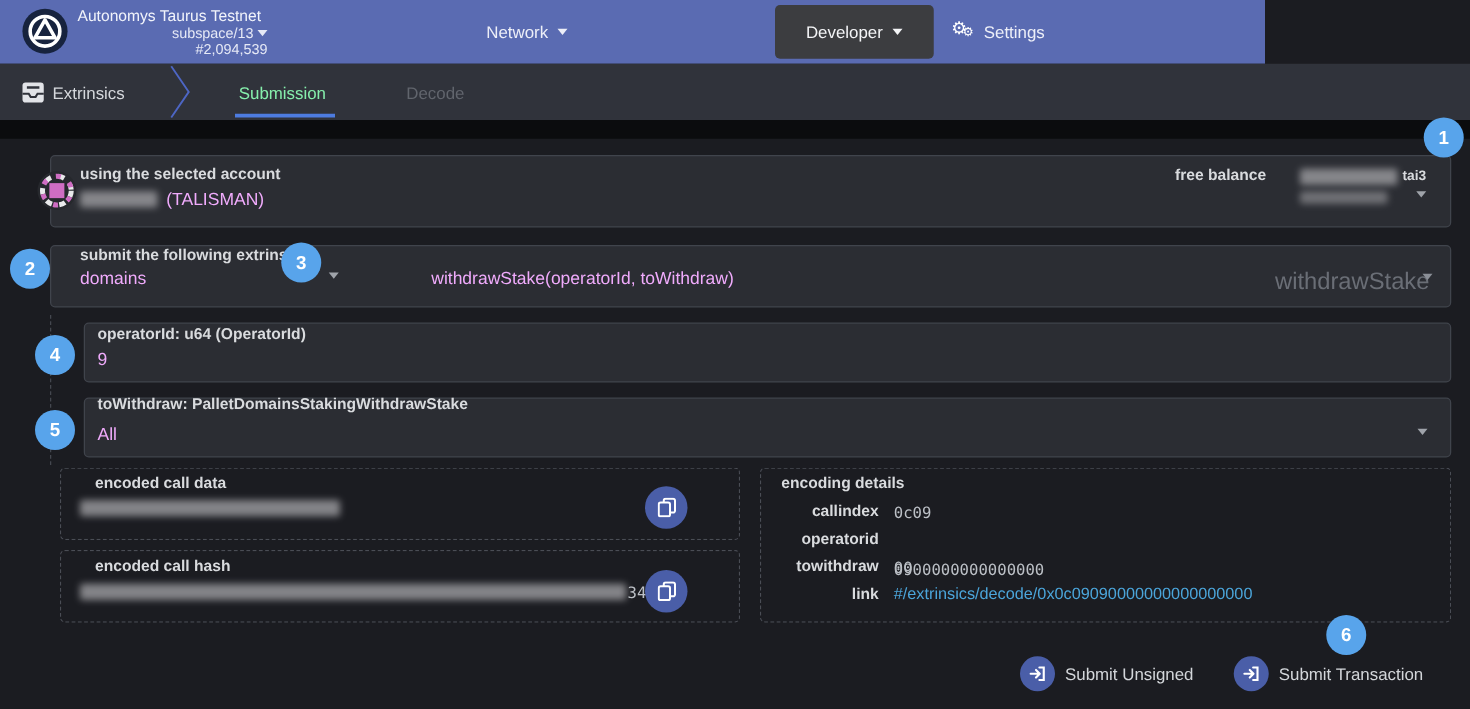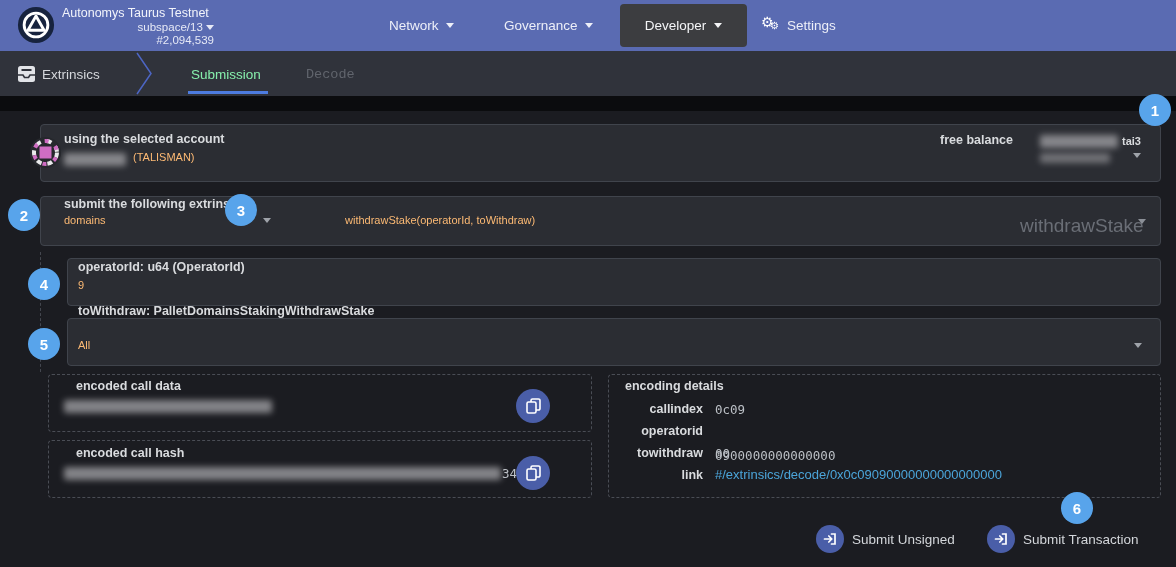--- a/index.html
+++ b/index.html
@@ -6,21 +6,21 @@
   html,body { width:1176px; height:567px; }
   body {
     position:relative; overflow:hidden;
     background:#1b1c21;
     font-family:"Liberation Sans", sans-serif;
     color:#c9ccd1;
   }
   .abs { position:absolute; }
 
   
-  .topbar { position:absolute; left:0; top:0; width:1176px; height:51px; background:#5a6bb2; }
+  .topbar { position:absolute; left:0; top:0; width:1012px; height:51px; background:#5a6bb2; }
   .logo { position:absolute; left:17px; top:6px; width:38px; height:38px; }
   .chainblock { position:absolute; left:62px; top:6px; width:152px; color:#f2f4fb; }
   .chainblock .l1 { font-size:12.5px; white-space:nowrap; }
   .chainblock .l2, .chainblock .l3 { font-size:11.5px; text-align:right; color:#e6e9f6; margin-top:1px; }
   .caret { display:inline-block; width:0; height:0; border-left:4px solid transparent;
            border-right:4px solid transparent; border-top:5px solid currentColor; vertical-align:middle; }
   .navitem { position:absolute; top:0; height:51px; display:flex; align-items:center; gap:7px;
              font-size:13.5px; color:#edeff8; cursor:pointer; }
   .nav-accounts { left:270px; } .nav-network { left:389px; } .nav-governance { left:504px; }
   .devpill { position:absolute; left:620px; top:4px; width:127px; height:43px; background:#3c3d40;
@@ -47,21 +47,21 @@
   .p-param1    { left:67px; top:258px; width:1094px; height:48px; }
   .p-param2    { left:67px; top:318px; width:1094px; height:48px; }
   .param-group-line { position:absolute; left:40px; top:252px; height:120px; width:1px;
                       border-left:1px dashed #44474f; }
   .dashedbox { position:absolute; border:1px dashed #4a4d55; border-radius:4px; }
   .d-calldata { left:48px;  top:374px; width:544px; height:58px; }
   .d-callhash { left:48px;  top:440px; width:544px; height:58px; }
   .d-encoding { left:608px; top:374px; width:553px; height:124px; }
 
   .lbl { position:absolute; font-size:12.5px; font-weight:bold; color:#d9dbde; white-space:nowrap; }
-  .val { position:absolute; font-size:11px; color:#fdba74; white-space:nowrap; }
+  .val { position:absolute; font-size:14px; color:#f0abfc; white-space:nowrap; }
   .dim { color:#6a6e76; }
   .mono { font-family:"DejaVu Sans Mono", monospace; font-size:12.5px; color:#bcc0c6; }
 
   .redact { position:absolute; background:#96969a; border-radius:2px; filter:blur(3px); opacity:.85; }
 
   
   .identicon { position:absolute; left:29px; top:136px; width:33px; height:33px; z-index:3; }
 
   
   .fieldcaret { position:absolute; color:#9fa3aa; }
@@ -112,24 +112,20 @@
       <span>subspace/13</span>
       <span class="caret"></span>
     </div>
     <div class="l3">#2,094,539</div>
   </div>
 
   <div class="navitem nav-network">
     <span>Network</span>
     <span class="caret"></span>
   </div>
-  <div class="navitem nav-governance">
-    <span>Governance</span>
-    <span class="caret"></span>
-  </div>
   <div class="devpill">
     <span>Developer</span>
     <span class="caret"></span>
   </div>
   <div class="navitem nav-settings">
     <span class="gears">
       <span class="gear-big">⚙</span>
       <span class="gear-small">⚙</span>
     </span>
     <span>Settings</span>
@@ -141,21 +137,21 @@
   <rect x="1" y="1" width="17" height="16" rx="2.5" fill="#e2e4e8"></rect>
   <path d="M1 10 h5 l1.5 2.5 h4 L13 10 h5" fill="none" stroke="#30333b" stroke-width="1.6"></path>
   <rect x="4.5" y="4" width="10" height="2" fill="#30333b"></rect>
 </svg>
 <div class="section-title">Extrinsics</div>
 <svg class="abs" style="left:134px; top:51px;" width="22" height="45" viewBox="0 0 22 45">
   <polyline points="3,2 17,22.5 3,43" fill="none" stroke="#4d66c4" stroke-width="1.5"></polyline>
 </svg>
 <div class="tab tab-active" style="left:191px;">Submission</div>
 <div class="tab-underline"></div>
-<div class="tab tab-inactive" style="left:306px;font-family:Liberation Mono, monospace;">Decode</div>
+<div class="tab tab-inactive" style="left:325px;">Decode</div>
 <div class="strip"></div>
 
 <div class="panel p-account"></div>
 <svg class="identicon" viewBox="0 0 33 33">
   <circle cx="16.5" cy="16.5" r="15.5" fill="#26282d"></circle>
   <circle cx="16.5" cy="16.5" r="11.5" fill="none" stroke="#e9e9eb" stroke-width="4" stroke-dasharray="5 6"></circle>
   <circle cx="16.5" cy="16.5" r="11.5" fill="none" stroke="#cf6dc3" stroke-width="4" stroke-dasharray="4 8" stroke-dashoffset="7"></circle>
   <rect x="10.5" y="10.5" width="12" height="12" fill="#cf6dc3"></rect>
 </svg>
 <div class="lbl" style="left:64px; top:132px;">using the selected account</div>
@@ -175,21 +171,21 @@
 <div class="val dim" style="left:1020px; top:215px; width:112px; text-align:center; font-size:19px;">withdrawStake</div>
 <span class="caret fieldcaret" style="left:1138px; top:219px; color:#8b8f97;"></span>
 
 <div class="param-group-line"></div>
 
 <div class="panel p-param1"></div>
 <div class="lbl" style="left:78px; top:260px;">operatorId: u64 (OperatorId)</div>
 <div class="val" style="left:78px; top:279px;">9</div>
 
 <div class="panel p-param2"></div>
-<div class="lbl" style="left:78px; top:304px;text-align:center;">toWithdraw: PalletDomainsStakingWithdrawStake</div>
+<div class="lbl" style="left:78px; top:316px;text-align:center;">toWithdraw: PalletDomainsStakingWithdrawStake</div>
 <div class="val" style="left:78px; top:339px;">All</div>
 <span class="caret fieldcaret" style="left:1134px; top:343px;"></span>
 
 <div class="dashedbox d-calldata"></div>
 <div class="lbl" style="left:76px; top:379px;">encoded call data</div>
 <div class="redact" style="left:64px; top:400px; width:208px; height:13px;"></div>
 <button class="copybtn copy-data">
   <svg width="15" height="16" viewBox="0 0 15 16">
     <rect x="1" y="4" width="9" height="11" rx="1.5" fill="none" stroke="#fff" stroke-width="1.6"></rect>
     <path d="M5 4 V2.5 A1.5 1.5 0 0 1 6.5 1 H12.5 A1.5 1.5 0 0 1 14 2.5 V10.5 A1.5 1.5 0 0 1 12.5 12 H10" fill="none" stroke="#fff" stroke-width="1.6"></path>

